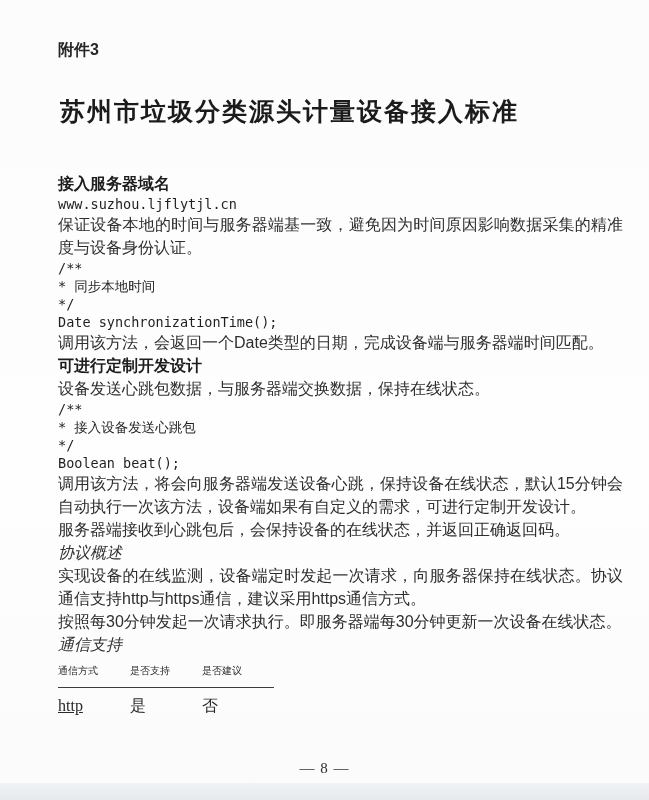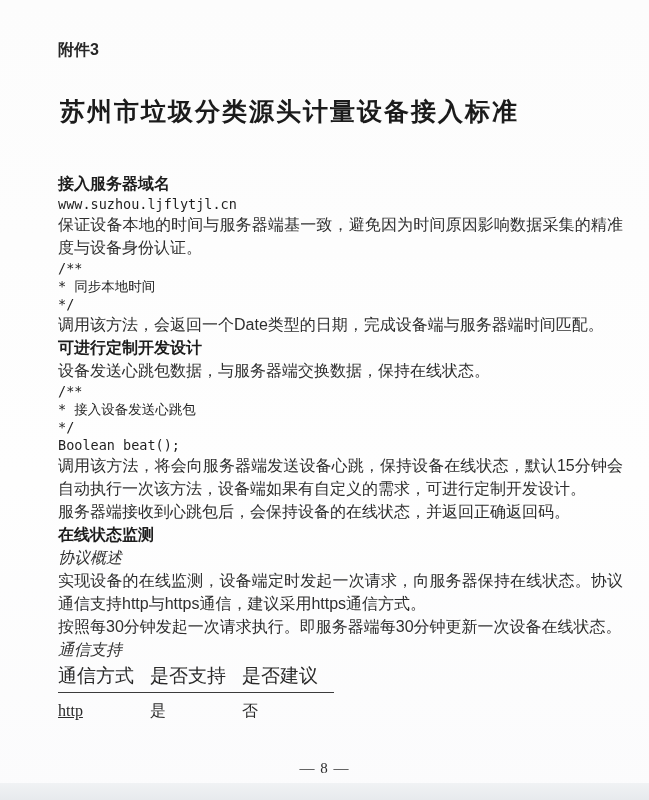--- a/index.html
+++ b/index.html
@@ -36,21 +36,21 @@
     font-size:13.5px; line-height:18px; color:#1f1f1f;
   }
   .sub {
     font-style:italic;
     font-family:"Liberation Serif","DejaVu Serif",serif;
     font-size:16px; color:#333;
   }
   table.comms { border-collapse:collapse; margin-top:3px; }
   table.comms th {
     font-weight:400; text-align:left;
-    font-size:19px; color:#2a2a2a;
+    font-size:10px; color:#2a2a2a;
     padding:0 16px 5px 0;
     min-width:56px;
     border-bottom:1.5px solid #3c3c3c;
   }
   table.comms td {
     padding:6px 16px 0 0;
     font-size:16px; color:#2a2a2a;
   }
   td.proto {
     font-family:"Liberation Serif","DejaVu Serif",serif;
@@ -79,32 +79,32 @@
 
   <div class="content">
 
     <div class="h">接入服务器域名</div>
     <div class="code">www.suzhou.ljflytjl.cn</div>
 
     <p class="p">保证设备本地的时间与服务器端基一致，避免因为时间原因影响数据采集的精准度与设备身份认证。</p>
     <div class="code">/**</div>
     <div class="code">* 同步本地时间</div>
     <div class="code">*/</div>
+    <div class="code">Date synchronizationTime();</div>
     <p class="p">调用该方法，会返回一个Date类型的日期，完成设备端与服务器端时间匹配。</p>
 
     <div class="h">可进行定制开发设计</div>
     <p class="p">设备发送心跳包数据，与服务器端交换数据，保持在线状态。</p>
     <div class="code">/**</div>
     <div class="code">* 接入设备发送心跳包</div>
     <div class="code">*/</div>
     <div class="code">Boolean beat();</div>
     <p class="p">调用该方法，将会向服务器端发送设备心跳，保持设备在线状态，默认15分钟会自动执行一次该方法，设备端如果有自定义的需求，可进行定制开发设计。</p>
     <p class="p">服务器端接收到心跳包后，会保持设备的在线状态，并返回正确返回码。</p>
 
-    <div class="h">在线状态监测</div>
     <div class="sub">协议概述</div>
     <p class="p">实现设备的在线监测，设备端定时发起一次请求，向服务器保持在线状态。协议通信支持http与https通信，建议采用https通信方式。</p>
     <p class="p">按照每30分钟发起一次请求执行。即服务器端每30分钟更新一次设备在线状态。</p>
     <div class="sub">通信支持</div>
 
     <table class="comms">
       <thead>
         <tr>
           <th>通信方式</th>
           <th>是否支持</th>

